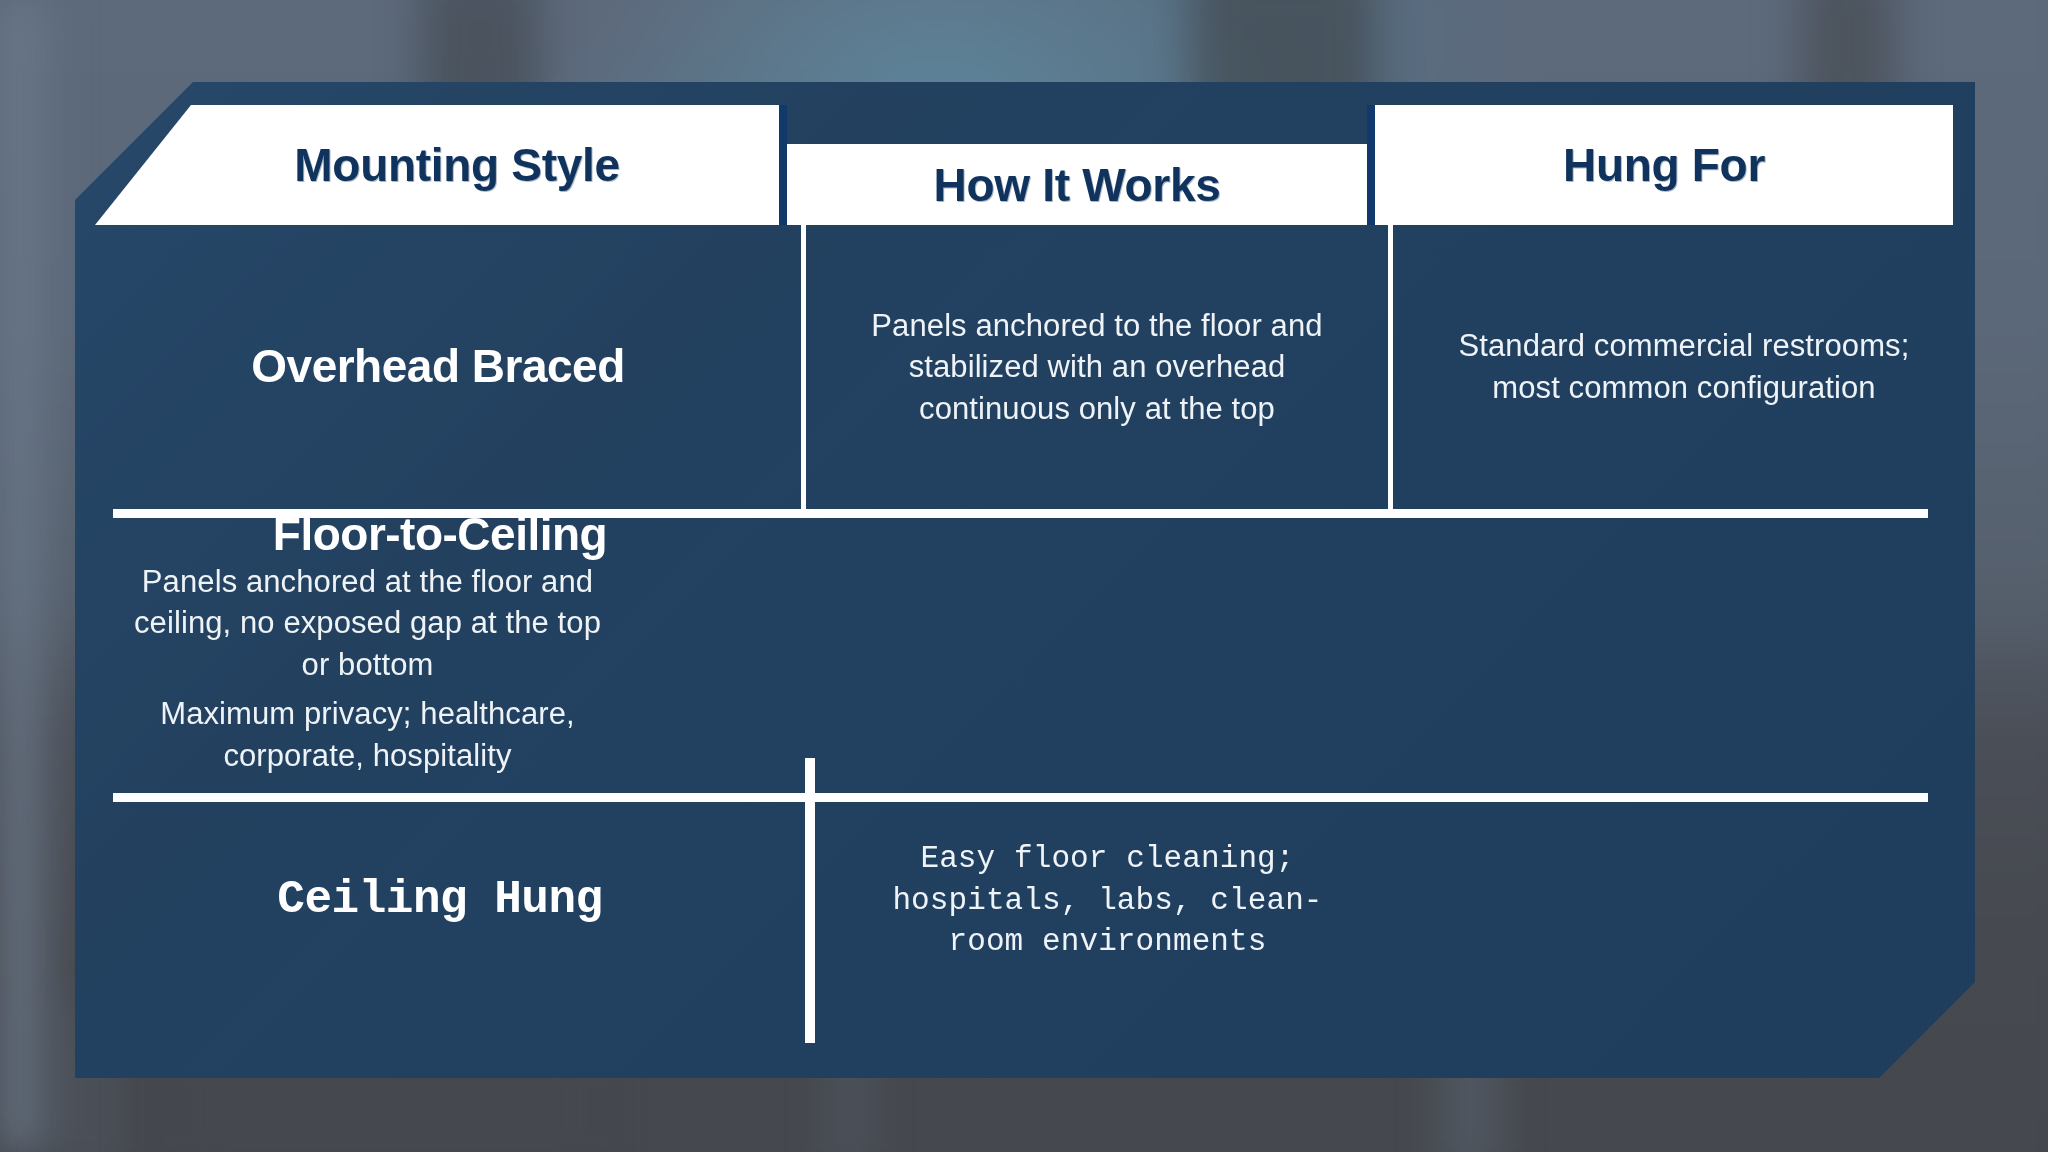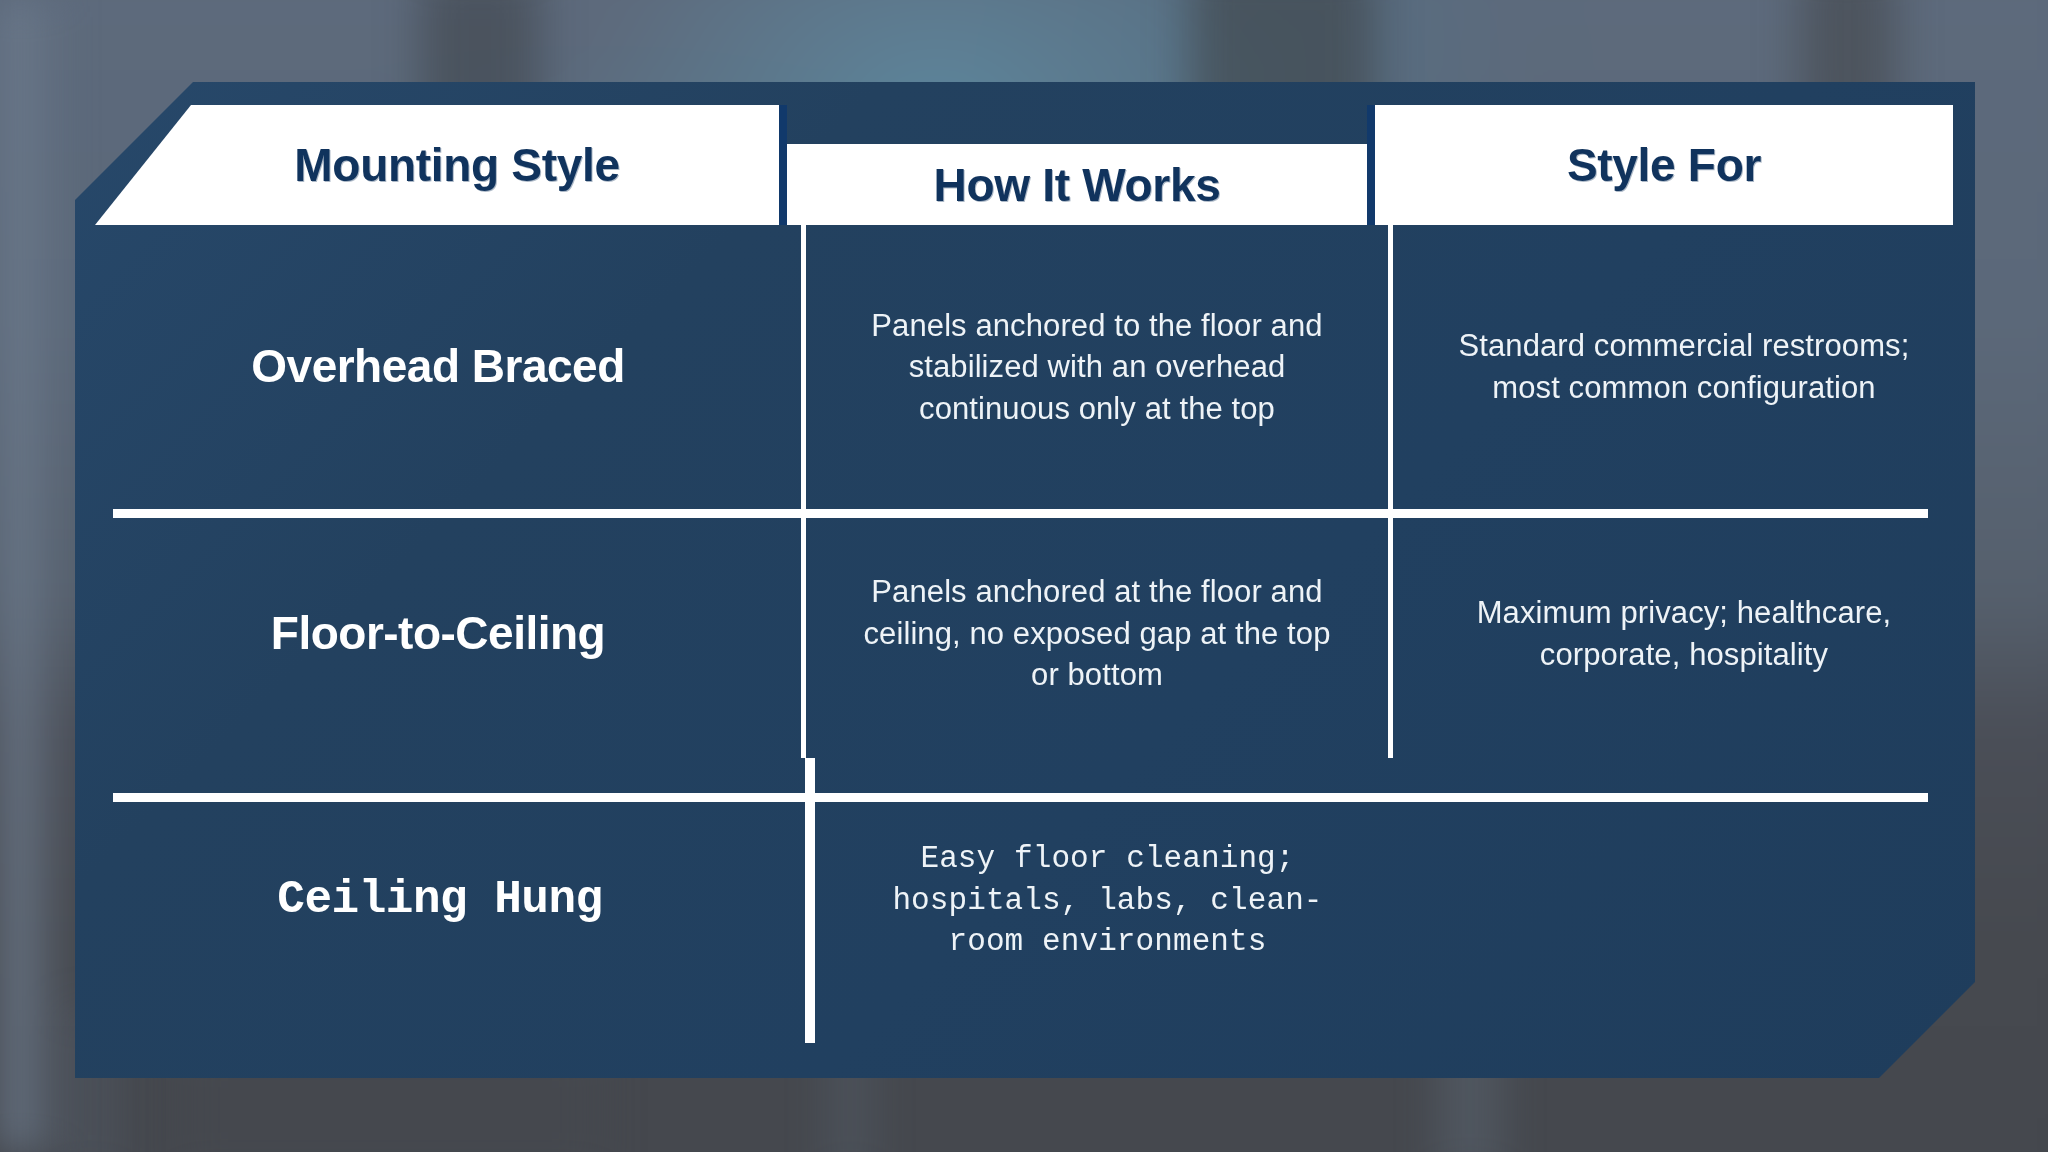--- a/index.html
+++ b/index.html
@@ -73,21 +73,21 @@
   }
   .hcell.col1 .htext { transform:translateX(20px); }
 
   
   #tbody {
     position:absolute;
     left:75px; top:225px; width:1900px; height:853px;
   }
   .row { display:flex; width:100%; position:relative; }
   .row.r1 { height:284px; }
-  .row.r2 { height:249px; }
+  .row.r2 { height:249px;flex-direction:column; }
   .row.r3 { height:285px;font-family:Liberation Mono, monospace; }
 
   .cell { position:relative; display:flex; align-items:center; justify-content:center; }
   .cell.c1 { width:730px; padding:0 40px; }
   .cell.c2 { width:585px; padding:0 46px; }
   .cell.c3 { width:585px; padding:8px 50px; }
   .vdiv { width:5px; background:#ffffff; flex:0 0 auto; }
 
   .style-label {
     font-size:46px; font-weight:800; color:#ffffff;
@@ -127,21 +127,21 @@
 <div id="header-band">
   <div class="hcell col1">
     <span class="htext">Mounting Style</span>
   </div>
   <div class="hdiv"></div>
   <div class="hcell col2">
     <span class="htext">How It Works</span>
   </div>
   <div class="hdiv"></div>
   <div class="hcell col3">
-    <span class="htext">Style For</span>
+    <span class="htext">Hung For</span>
   </div>
 </div>
 
 <div id="tbody">
 
   <div class="row r1">
     <div class="cell c1">
       <span class="style-label">Overhead Braced</span>
     </div>
     <div class="vdiv"></div>

